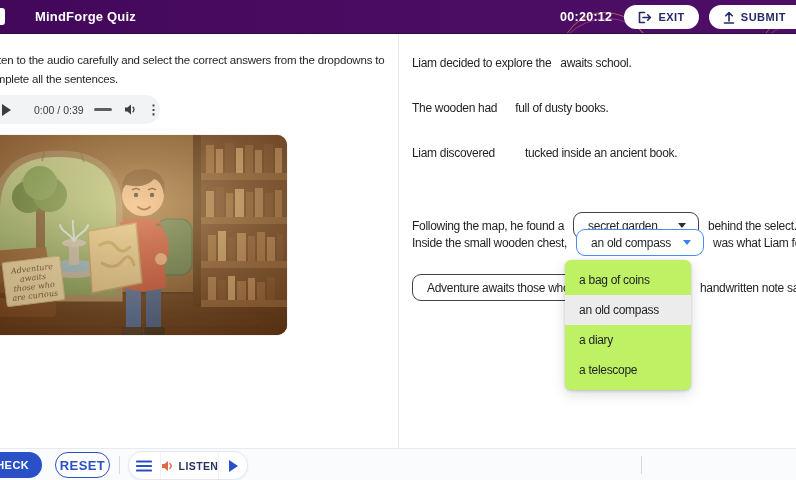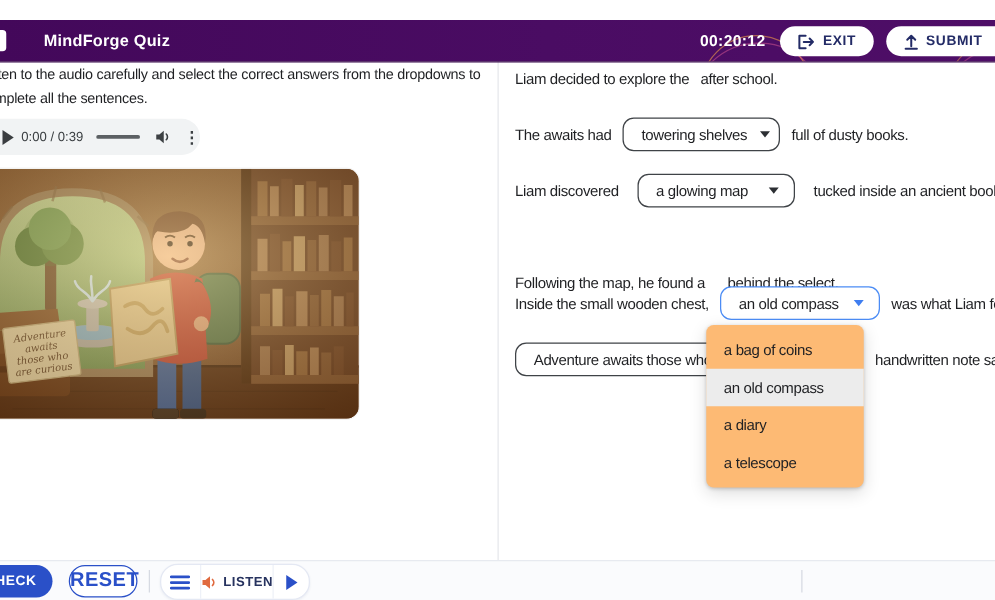--- a/index.html
+++ b/index.html
@@ -1,21 +1,21 @@
 <!DOCTYPE html>
 <html><head>
 <meta charset="utf-8">
 <style>
   * { margin:0; padding:0; box-sizing:border-box; }
   html,body { width:796px; height:480px; overflow:hidden; }
   body { font-family:"Liberation Sans", sans-serif; background:#fff; position:relative; }
 
   
   .header {
-    position:absolute; top:16px; left:0; width:796px; height:34px;
+    position:absolute; top:0; left:0; width:796px; height:34px;
     background:linear-gradient(90deg,#43085a 0%,#4a0c63 55%,#4e0e67 100%);
     border-bottom:1px solid #36064a;
     display:flex; align-items:center; overflow:hidden; z-index:30;
   }
   .logo-chip { position:absolute; left:-7px; top:8px; width:12px; height:17px; background:#fff; border-radius:3px; }
   .header-title { color:#fff; font-size:13px; font-weight:700; margin-left:35px; letter-spacing:.2px; }
   .header-right { position:absolute; right:0; top:0; height:34px; display:flex; align-items:center; }
   .timer { color:#fff; font-size:12.5px; font-weight:600; margin-right:12px; letter-spacing:.3px; }
   .pill-btn {
     height:24px; background:#fff; border:none; border-radius:13px;
@@ -37,21 +37,21 @@
   
   .left-panel { position:absolute; left:0; top:0; width:398px; height:414px; overflow:hidden; }
   .instructions { position:absolute; left:-16px; top:17px; width:460px; color:#1f2023; font-size:11.5px; letter-spacing:-.2px; line-height:19px; }
   .instructions span { display:block; white-space:nowrap; }
 
   .audio-player {
     position:absolute; left:-26px; top:61px; width:186px; height:29px;
     background:#f1f3f4; border-radius:15px; display:flex; align-items:center;
   }
   .audio-play { margin-left:28px; width:0; height:0; border-left:9px solid #3a3d40; border-top:6px solid transparent; border-bottom:6px solid transparent; cursor:pointer; }
-  .audio-time { margin-left:6px; font-size:10.5px; color:#3c4043; white-space:nowrap; }
+  .audio-time { margin-left:23px; font-size:10.5px; color:#3c4043; white-space:nowrap; }
   .audio-track { margin-left:10px; width:46px; height:3px; background:#5c6063; border-radius:2px; cursor:pointer; }
   .audio-vol { margin-left:12px; cursor:pointer; display:flex; }
   .audio-menu { margin-left:10px; font-size:13px; color:#3c4043; font-weight:700; cursor:pointer; line-height:1; }
 
   .illustration-wrap {
     position:absolute; left:-50px; top:101px; width:337px; height:200px;
     border-radius:10px; overflow:hidden; box-shadow:0 0 0 1px rgba(0,0,0,.05);
   }
 
   
@@ -65,40 +65,40 @@
   }
   .dd .dd-val { font-size:12px; color:#1f2023; letter-spacing:-.3px; flex:1; }
   .caret { width:0; height:0; border-left:4.5px solid transparent; border-right:4.5px solid transparent; border-top:5px solid #2c2f33; margin-left:10px; }
   .dd-focused { border:1.5px solid #4b8cf5; }
   .dd-focused .caret { border-top-color:#3f7ef0; }
   .row1 { top:15px; } .row2 { top:60px; } .row3 { top:105px; } .row4 { top:150px;margin-top:28px; } .row5 { top:195px; } .row6 { top:240px; }
   .dd1 { width:124px; } .dd2 { width:126px; } .dd3 { width:126px; } .dd4 { width:126px; } .dd5 { width:128px; } .dd6 { width:262px; overflow:hidden; }
 
   .dd-menu {
     position:absolute; top:30px; left:-12px; width:126px; z-index:20;
-    background:#fdba74; border-radius:6px; padding:5px 0;
+    background:#bef264; border-radius:6px; padding:5px 0;
     box-shadow:0 1px 3px rgba(0,0,0,.18), 0 4px 14px rgba(0,0,0,.14);
   }
   .dd-option { height:30px; display:flex; align-items:center; padding-left:14px; font-size:12px; color:#1f2023; letter-spacing:-.3px; cursor:pointer; }
   .dd-option.selected { background:#ececec; }
 
   
   .footer {
     position:absolute; left:0; top:448px; width:796px; height:32px;
     background:#fafbfd; border-top:1px solid #e7eaf0;
   }
   .check-btn {
     position:absolute; left:-25px; top:3px; width:67px; height:26px; border:none;
     background:#2a50c8; color:#fff; font-weight:700; font-size:11px; letter-spacing:.5px;
     border-radius:14px; cursor:pointer;
   }
   .reset-btn {
     position:absolute; left:55px; top:3px; width:55px; height:26px;
     background:#fff; border:1.5px solid #2a50c8; color:#2a50c8;
-    font-weight:700; font-size:16px; letter-spacing:.4px; border-radius:14px; cursor:pointer;
+    font-weight:700; font-size:13px; letter-spacing:.4px; border-radius:14px; cursor:pointer;
   }
   .f-div { position:absolute; top:7px; width:1px; height:18px; background:#d6dae2; }
   .fd1 { left:119px; } .fd2 { left:641px; }
   .listen-group {
     position:absolute; left:128px; top:2px; width:120px; height:29px;
     background:#fff; border:1px solid #e4e8f3; border-radius:14px;
     box-shadow:0 1px 2px rgba(40,60,120,.08); display:flex; align-items:stretch; overflow:hidden;
   }
   .lg-seg { display:flex; align-items:center; justify-content:center; cursor:pointer; }
   .lg-s1 { width:32px; border-right:1px solid #eef1f8; }
@@ -302,49 +302,45 @@
     </div>
   </div>
 
   <div class="v-divider"></div>
 
   <div class="right-panel">
 
     <div class="q-row row1">
       <span class="txt">Liam decided to explore the</span>
       <span class="gap-s"></span>
-      <span class="txt">after school.</span>
+      <span class="txt">awaits school.</span>
       <span class="gap-m"></span>
     </div>
 
     <div class="q-row row2">
-      <span class="txt">The awaits had</span>
-      <span class="gap-s"></span>
-      <div class="dd dd2">
-        <span class="dd-val">towering shelves</span>
-        <span class="caret"></span>
-      </div>
+      <span class="txt">The wooden had</span>
+      <span class="gap-s"></span>
       <span class="gap-s"></span>
       <span class="txt">full of dusty books.</span>
     </div>
 
     <div class="q-row row3">
       <span class="txt">Liam discovered</span>
       <span class="gap-m"></span>
-      <div class="dd dd3">
-        <span class="dd-val">a glowing map</span>
+      <span class="gap-m"></span>
+      <span class="txt">tucked inside an ancient book.</span>
+    </div>
+
+    <div class="q-row row4">
+      <span class="txt">Following the map, he found a</span>
+      <span class="gap-s"></span>
+      <div class="dd dd4">
+        <span class="dd-val">secret garden</span>
         <span class="caret"></span>
       </div>
-      <span class="gap-m"></span>
-      <span class="txt">tucked inside an ancient book.</span>
-    </div>
-
-    <div class="q-row row4">
-      <span class="txt">Following the map, he found a</span>
-      <span class="gap-s"></span>
       <span class="gap-s"></span>
       <span class="txt">behind the select.</span>
     </div>
 
     <div class="q-row row5">
       <span class="txt">Inside the small wooden chest,</span>
       <span class="gap-s"></span>
       <div class="dd dd5 dd-focused">
         <span class="dd-val">an old compass</span>
         <span class="caret"></span>

